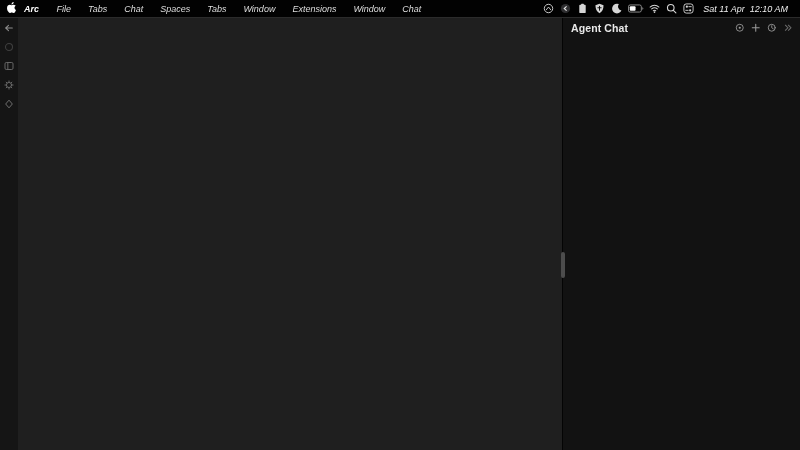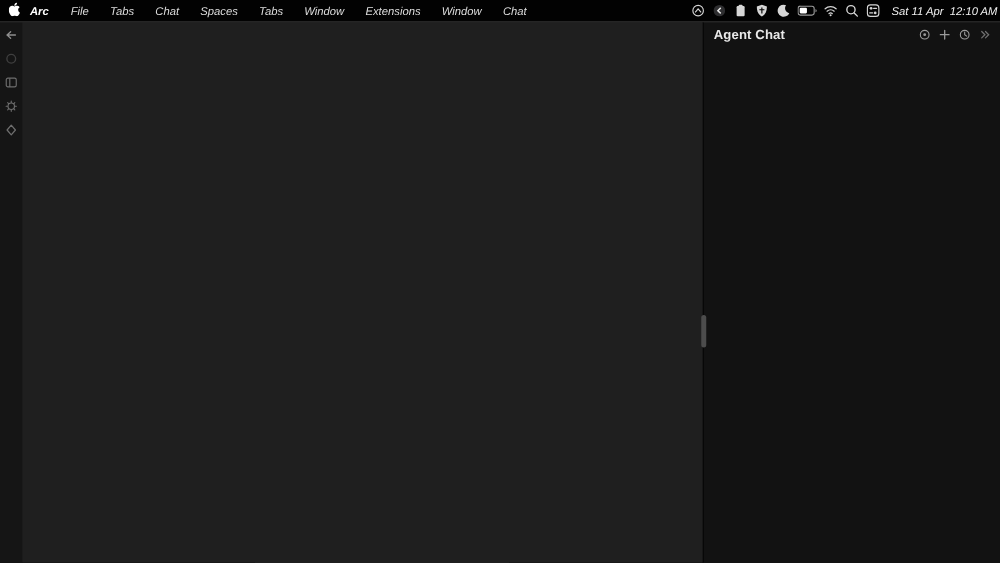--- a/index.html
+++ b/index.html
@@ -10,21 +10,21 @@
   .menubar {
     position:absolute; left:0; top:0; width:800px; height:17px;
     background:#020202; color:#e8e8e8;
     display:flex; align-items:flex-end; font-size:9px;font-style:italic;
   }
   .menubar-left { display:flex; align-items:center; height:100%; }
   .apple { width:22px; display:flex; justify-content:center; align-items:center; }
   .apple svg { width:9px; height:11px; fill:#ffffff; }
   .app-name { font-weight:bold; color:#ffffff; padding:0 9px 0 2px; }
   .menu-item { padding:0 8.5px; color:#dedede; cursor:default; }
-  .menubar-right { margin-left:auto; display:flex; align-items:center; height:100%; padding-right:2px; }
+  .menubar-right { margin-left:auto; display:flex; align-items:center; height:100%; padding-right:12px; }
   .status-icon { display:flex; align-items:center; justify-content:center; width:17px; height:17px; color:#d6d6d6; }
   .status-icon svg { width:11px; height:11px; }
   .menubar-clock { color:#f0f0f0; font-size:9px; white-space:pre; padding-left:6px; }
 
   
   .window {
     position:absolute; left:0; top:17px; width:800px; height:433px;
     display:flex; border-top:1px solid #2b2b2b; background:#1f1f1f;
   }
 

